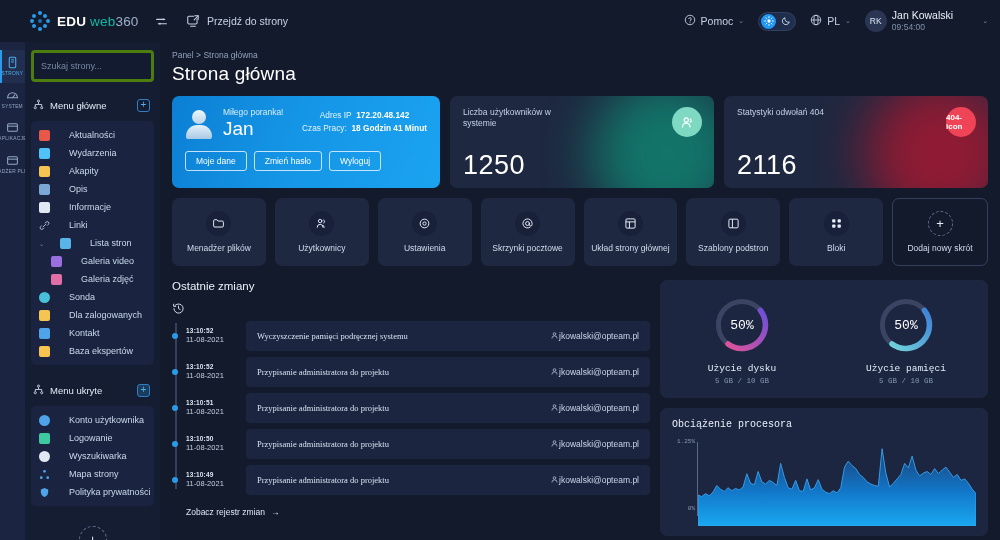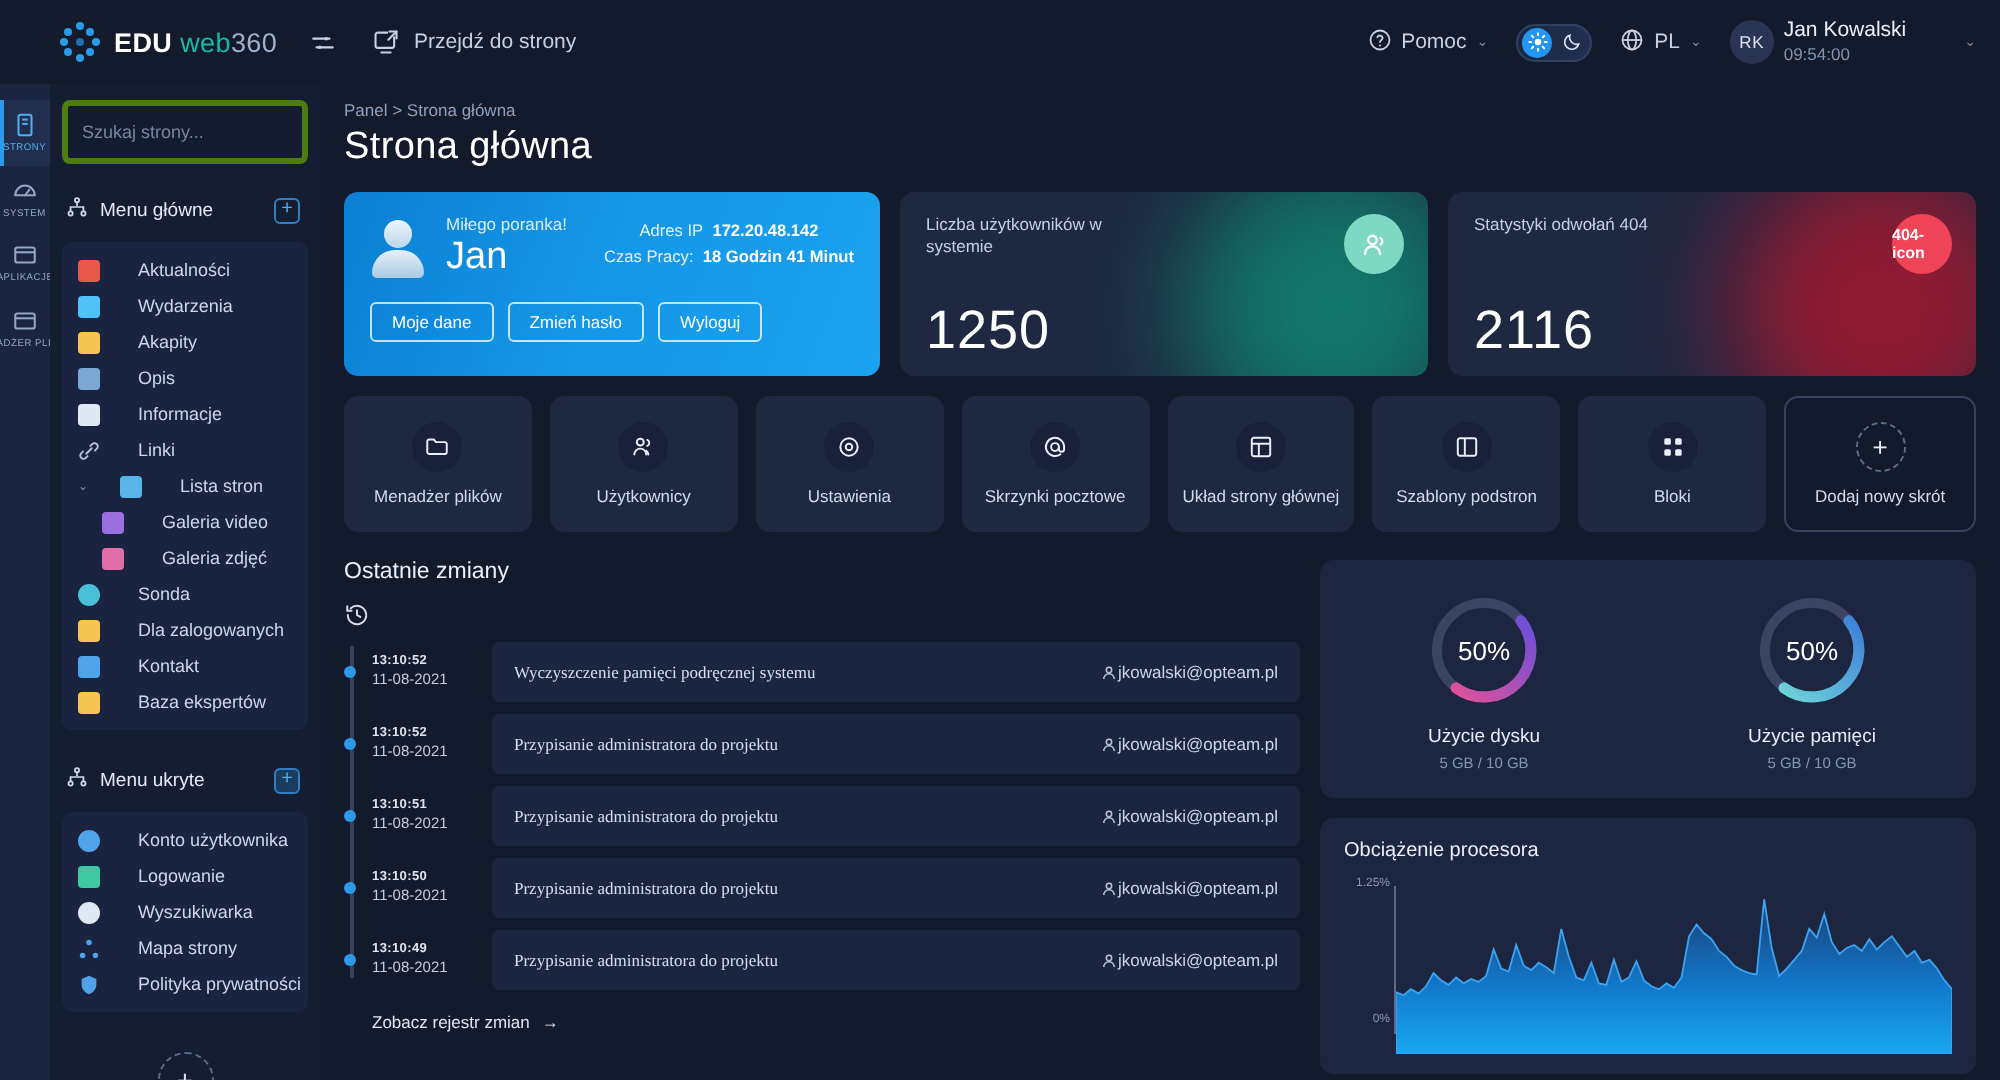--- a/index.html
+++ b/index.html
@@ -187,24 +187,24 @@
   .ch-row { display: flex; align-items: center; gap: 8px; height: 30px; margin-bottom: 6px; position: relative; }
   .ch-dot { position: absolute; left: -14px; top: 12px; width: 6px; height: 6px; border-radius: 50%; background: #2b9ae8; }
   .ch-time { width: 52px; flex: none; line-height: 1.3; }
   .ch-time .t { font-size: 6.5px; color: #dbe5f3; font-weight: bold; letter-spacing:.2px;}
   .ch-time .d { font-size: 7.5px; color: #c3d0e3; }
   .ch-box {
     flex: 1; height: 30px; background: #1b2540; border-radius: 4px;
     display: flex; align-items: center; padding: 0 11px; gap: 8px;
   }
   .ch-txt { font-size: 8.5px; color: #d5e0f0; flex: 1; font-family: Liberation Serif, serif; }
-  .ch-user { font-size: 8.5px; color: #cad6e8; display: flex; align-items: center; gap: 0; white-space: nowrap; }
+  .ch-user { font-size: 8.5px; color: #cad6e8; display: flex; gap: 0; white-space: nowrap; }
   .see-log { font-size: 8.5px; color: #dde7f5; display: inline-flex; align-items: center; gap: 6px; margin-top: 2px; margin-left: 14px; cursor: pointer;}
 
-  .right-col { width: 328px; flex: none; display: flex; flex-direction: column; gap: 10px; }
+  .right-col { width: 328px; flex: none; display: flex; flex-direction: column; gap: 10px; font-family: Liberation Mono, monospace; }
   .panel { background: #1c2640; border-radius: 7px; }
   .donuts { display: flex; padding: 14px 0 13px; }
   .donut-wrap { flex: 1; display: flex; flex-direction: column; align-items: center; gap: 7px; }
   .donut { position: relative; width: 62px; height: 62px; }
   .donut .pct {
     position: absolute; inset: 0; display: flex; align-items: center; justify-content: center;
     font-size: 13px; color: #fff;
   }
   .donut-name { font-size: 9.5px; color: #e4ecf8; }
   .donut-sub { font-size: 7.5px; color: #8496b2; margin-top: -4px; }

